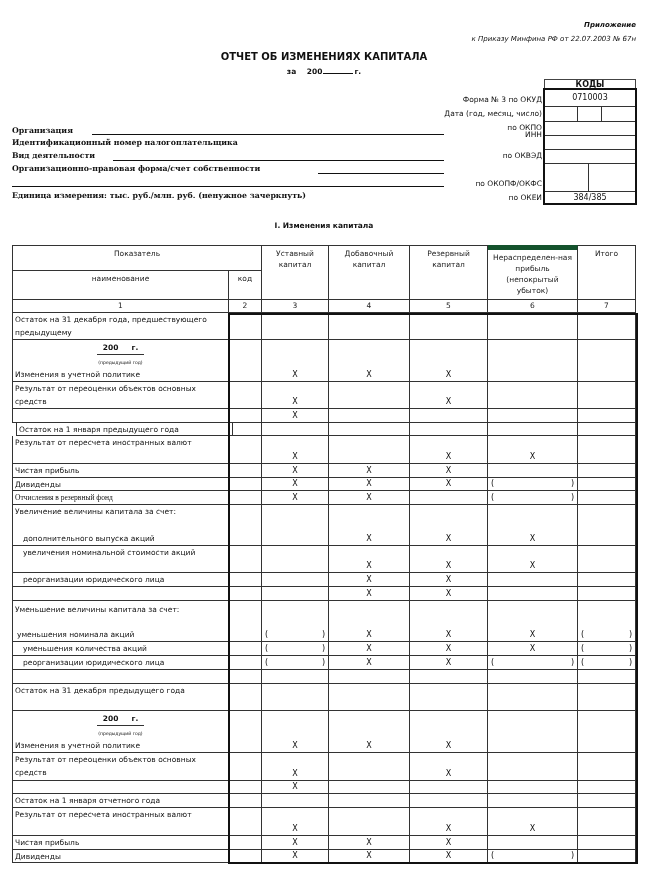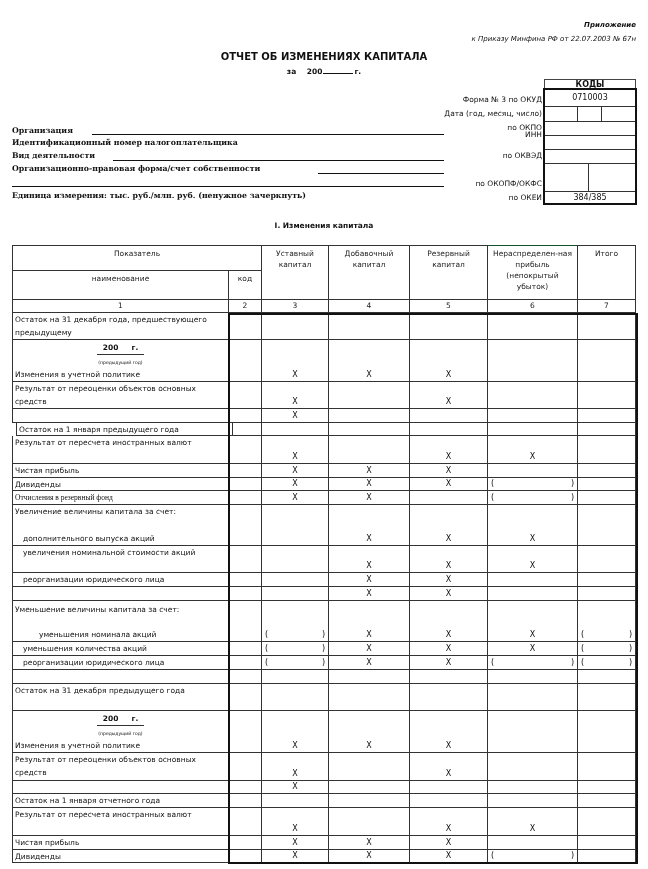--- a/index.html
+++ b/index.html
@@ -82,21 +82,21 @@
 <div class="abs section">I. Изменения капитала</div>
 
 <div class="abs tbl" id="tbl" style="height:620px;">
 
   <div class="cell hcell" style="left:0;top:0;width:250px;height:26px;border-left:1px solid #333;border-top:1px solid #333">Показатель</div>
   <div class="cell hcell" style="left:0;top:26px;width:217px;height:29px;border-left:1px solid #333">наименование</div>
   <div class="cell hcell" style="left:217px;top:26px;width:33px;height:29px">код</div>
   <div class="cell hcell" style="left:250px;top:0;width:67px;height:55px;border-top:1px solid #333">Уставный капитал</div>
   <div class="cell hcell" style="left:317px;top:0;width:81px;height:55px;border-top:1px solid #333">Добавочный капитал</div>
   <div class="cell hcell" style="left:398px;top:0;width:78px;height:55px;border-top:1px solid #333">Резервный капитал</div>
-  <div class="cell hcell" style="left:476px;top:0;width:90px;height:55px;border-top:1px solid #14532d;padding-left:4px;padding-right:4px">Нераспределен-ная прибыль (непокрытый убыток)</div>
+  <div class="cell hcell" style="left:476px;top:0;width:90px;height:55px;border-top:5px solid #14532d;padding-left:4px;padding-right:4px">Нераспределен-ная прибыль (непокрытый убыток)</div>
   <div class="cell hcell" style="left:566px;top:0;width:58px;height:55px;border-top:1px solid #333">Итого</div>
 
   <div class="cell hcell" style="left:0;top:55px;width:217px;height:13px;border-left:1px solid #333;padding-top:0">1</div>
   <div class="cell hcell" style="left:217px;top:55px;width:33px;height:13px;padding-top:0">2</div>
   <div class="cell hcell" style="left:250px;top:55px;width:67px;height:13px;padding-top:0">3</div>
   <div class="cell hcell" style="left:317px;top:55px;width:81px;height:13px;padding-top:0">4</div>
   <div class="cell hcell" style="left:398px;top:55px;width:78px;height:13px;padding-top:0">5</div>
   <div class="cell hcell" style="left:476px;top:55px;width:90px;height:13px;padding-top:0">6</div>
   <div class="cell hcell" style="left:566px;top:55px;width:58px;height:13px;padding-top:0">7</div>
 <div class="cell dcell" style="left:0;top:68px;width:217px;height:27px;border-left:1px solid #333;">
@@ -273,21 +273,21 @@
     <div class="cell" style="left:317px;top:342px;width:81px;height:14px;">
       <div class="xmark">X</div>
     </div>
     <div class="cell" style="left:398px;top:342px;width:78px;height:14px;">
       <div class="xmark">X</div>
     </div>
     <div class="cell" style="left:476px;top:342px;width:90px;height:14px;"></div>
     <div class="cell" style="left:566px;top:342px;width:58px;height:14px;"></div>
     <div class="cell dcell" style="left:0;top:356px;width:217px;height:41px;border-left:1px solid #333;">
       <div style="margin-top:2px;">Уменьшение величины капитала за счет:</div>
-      <div style="position:absolute;left:26px;bottom:0;">уменьшения номинала акций</div>
+      <div style="position:absolute;left:4px;bottom:0;">уменьшения номинала акций</div>
     </div>
     <div class="cell" style="left:217px;top:356px;width:33px;height:41px;"></div>
     <div class="cell" style="left:250px;top:356px;width:67px;height:41px;">
       <div class="paren" style="left: 3px;">(</div>
       <div class="paren" style="right: 3px;">)</div>
     </div>
     <div class="cell" style="left:317px;top:356px;width:81px;height:41px;">
       <div class="xmark">X</div>
     </div>
     <div class="cell" style="left:398px;top:356px;width:78px;height:41px;">

